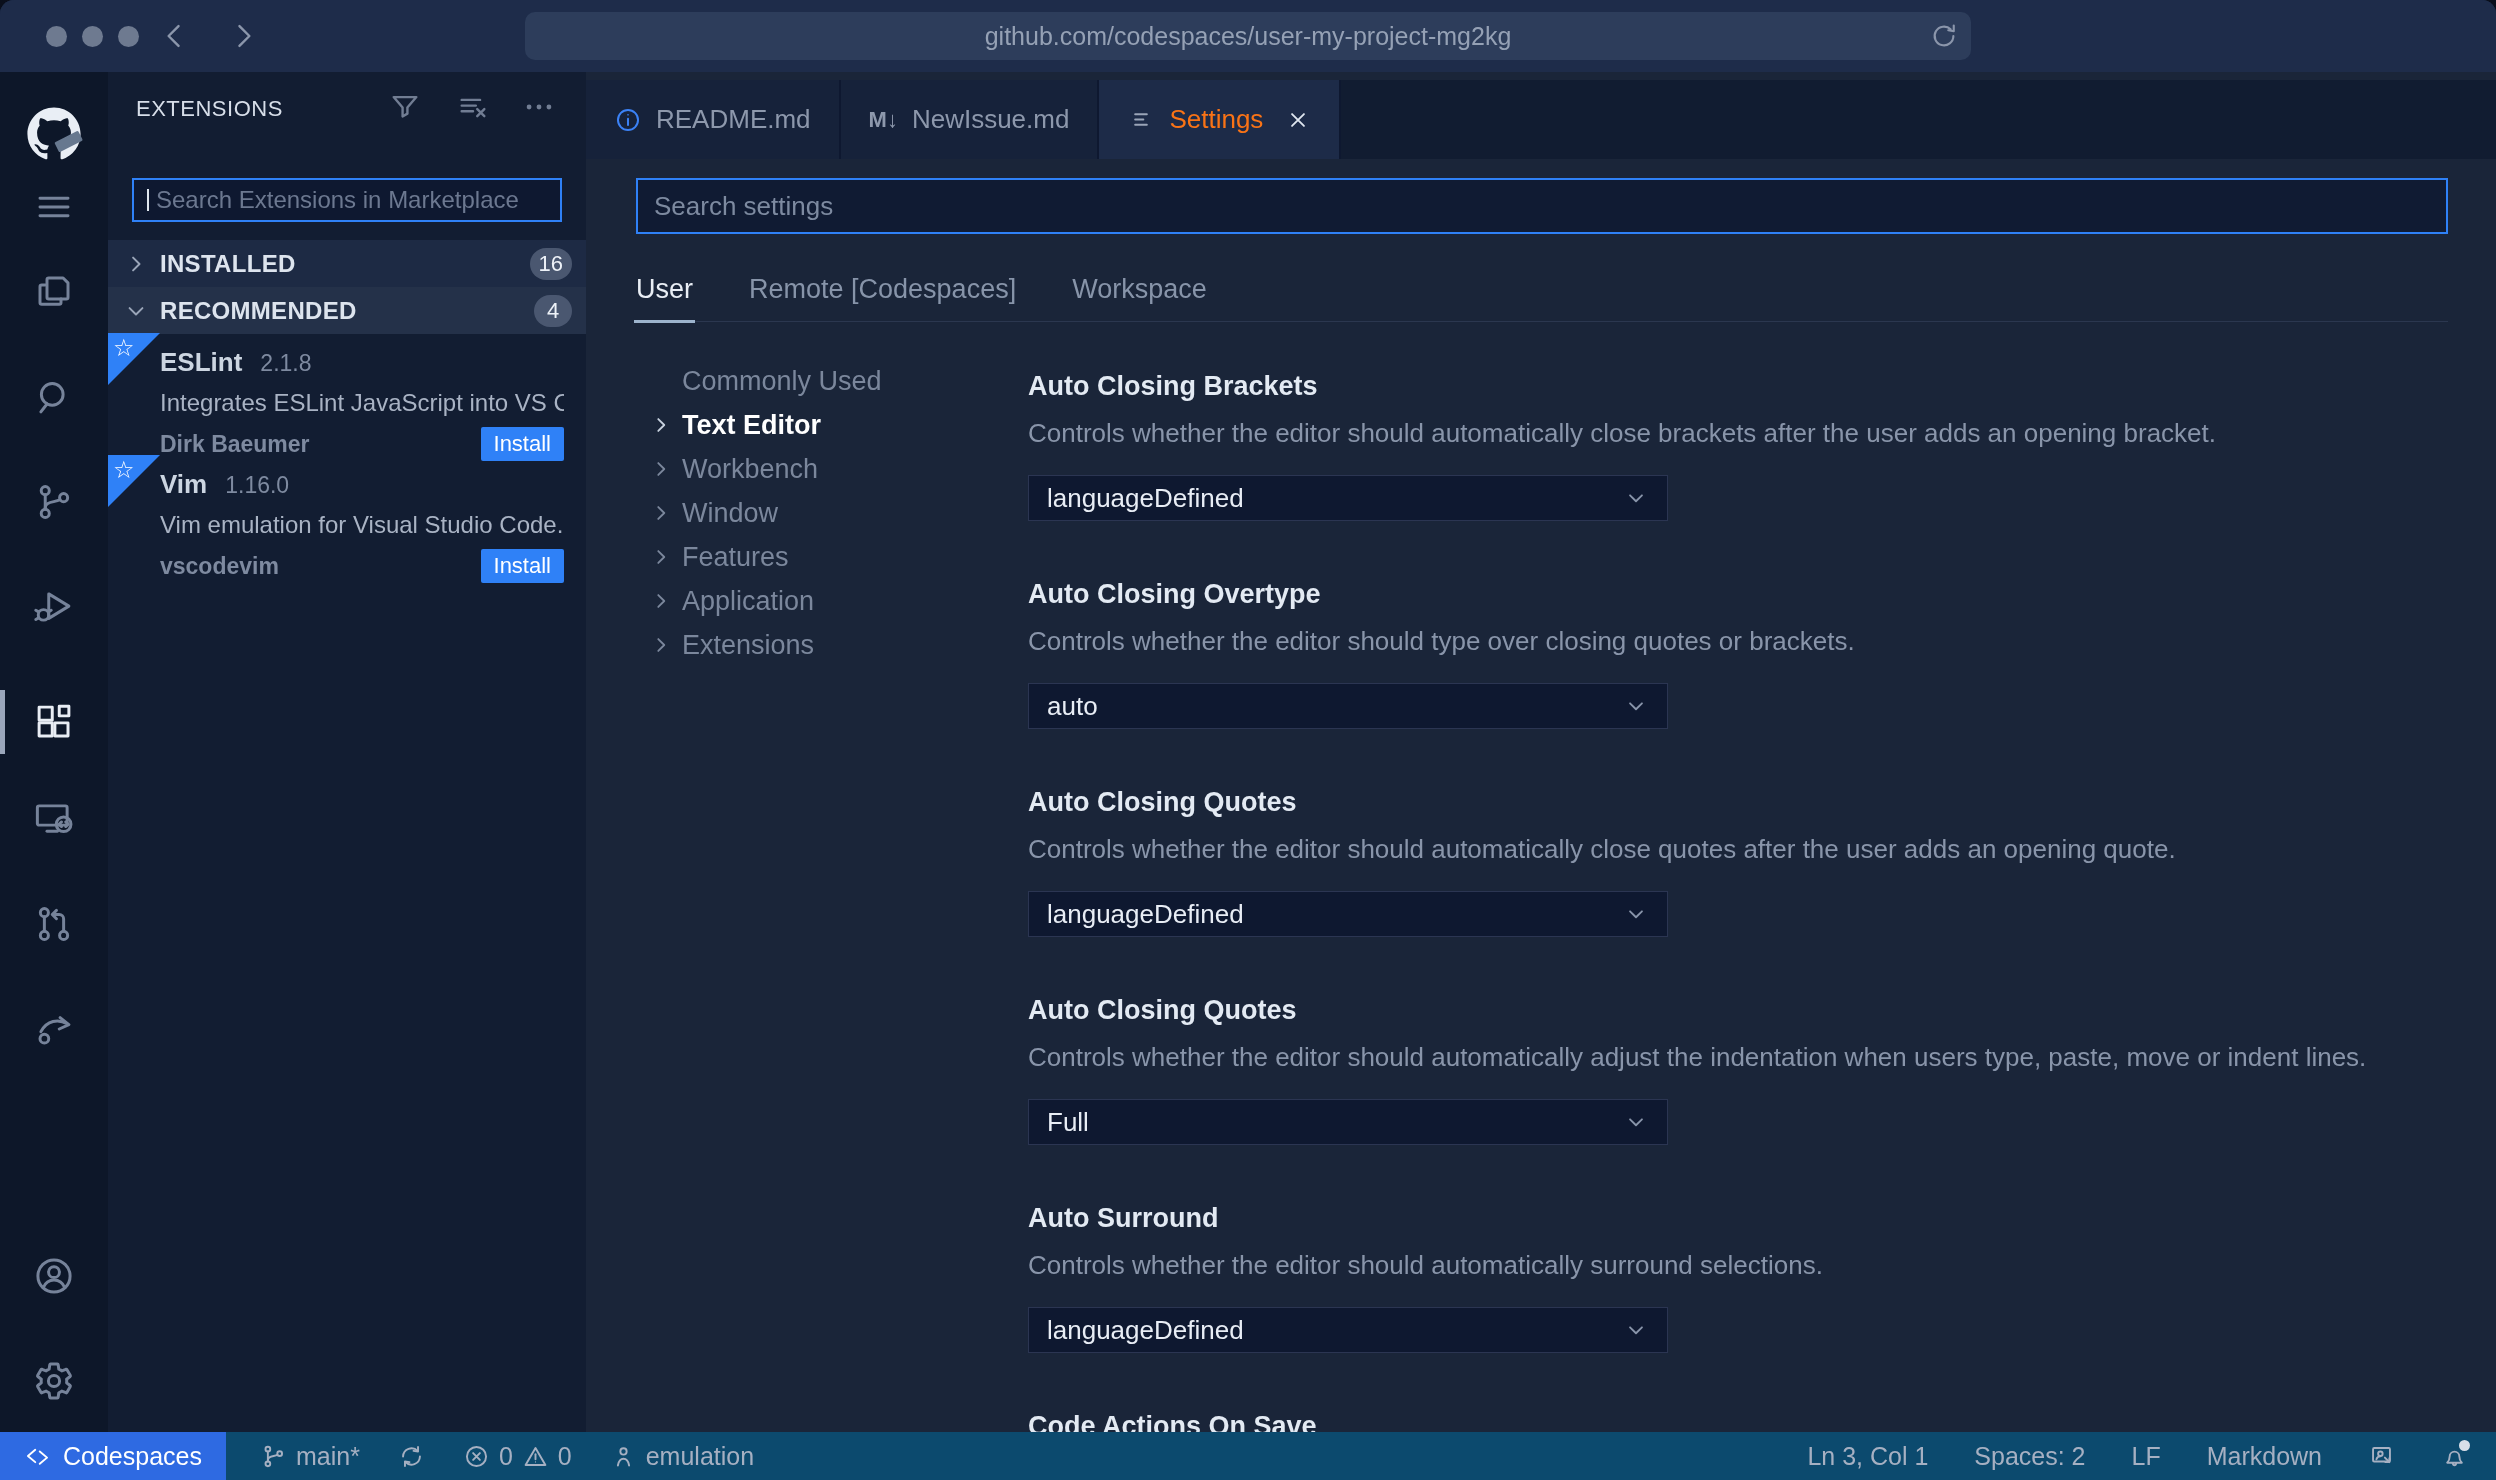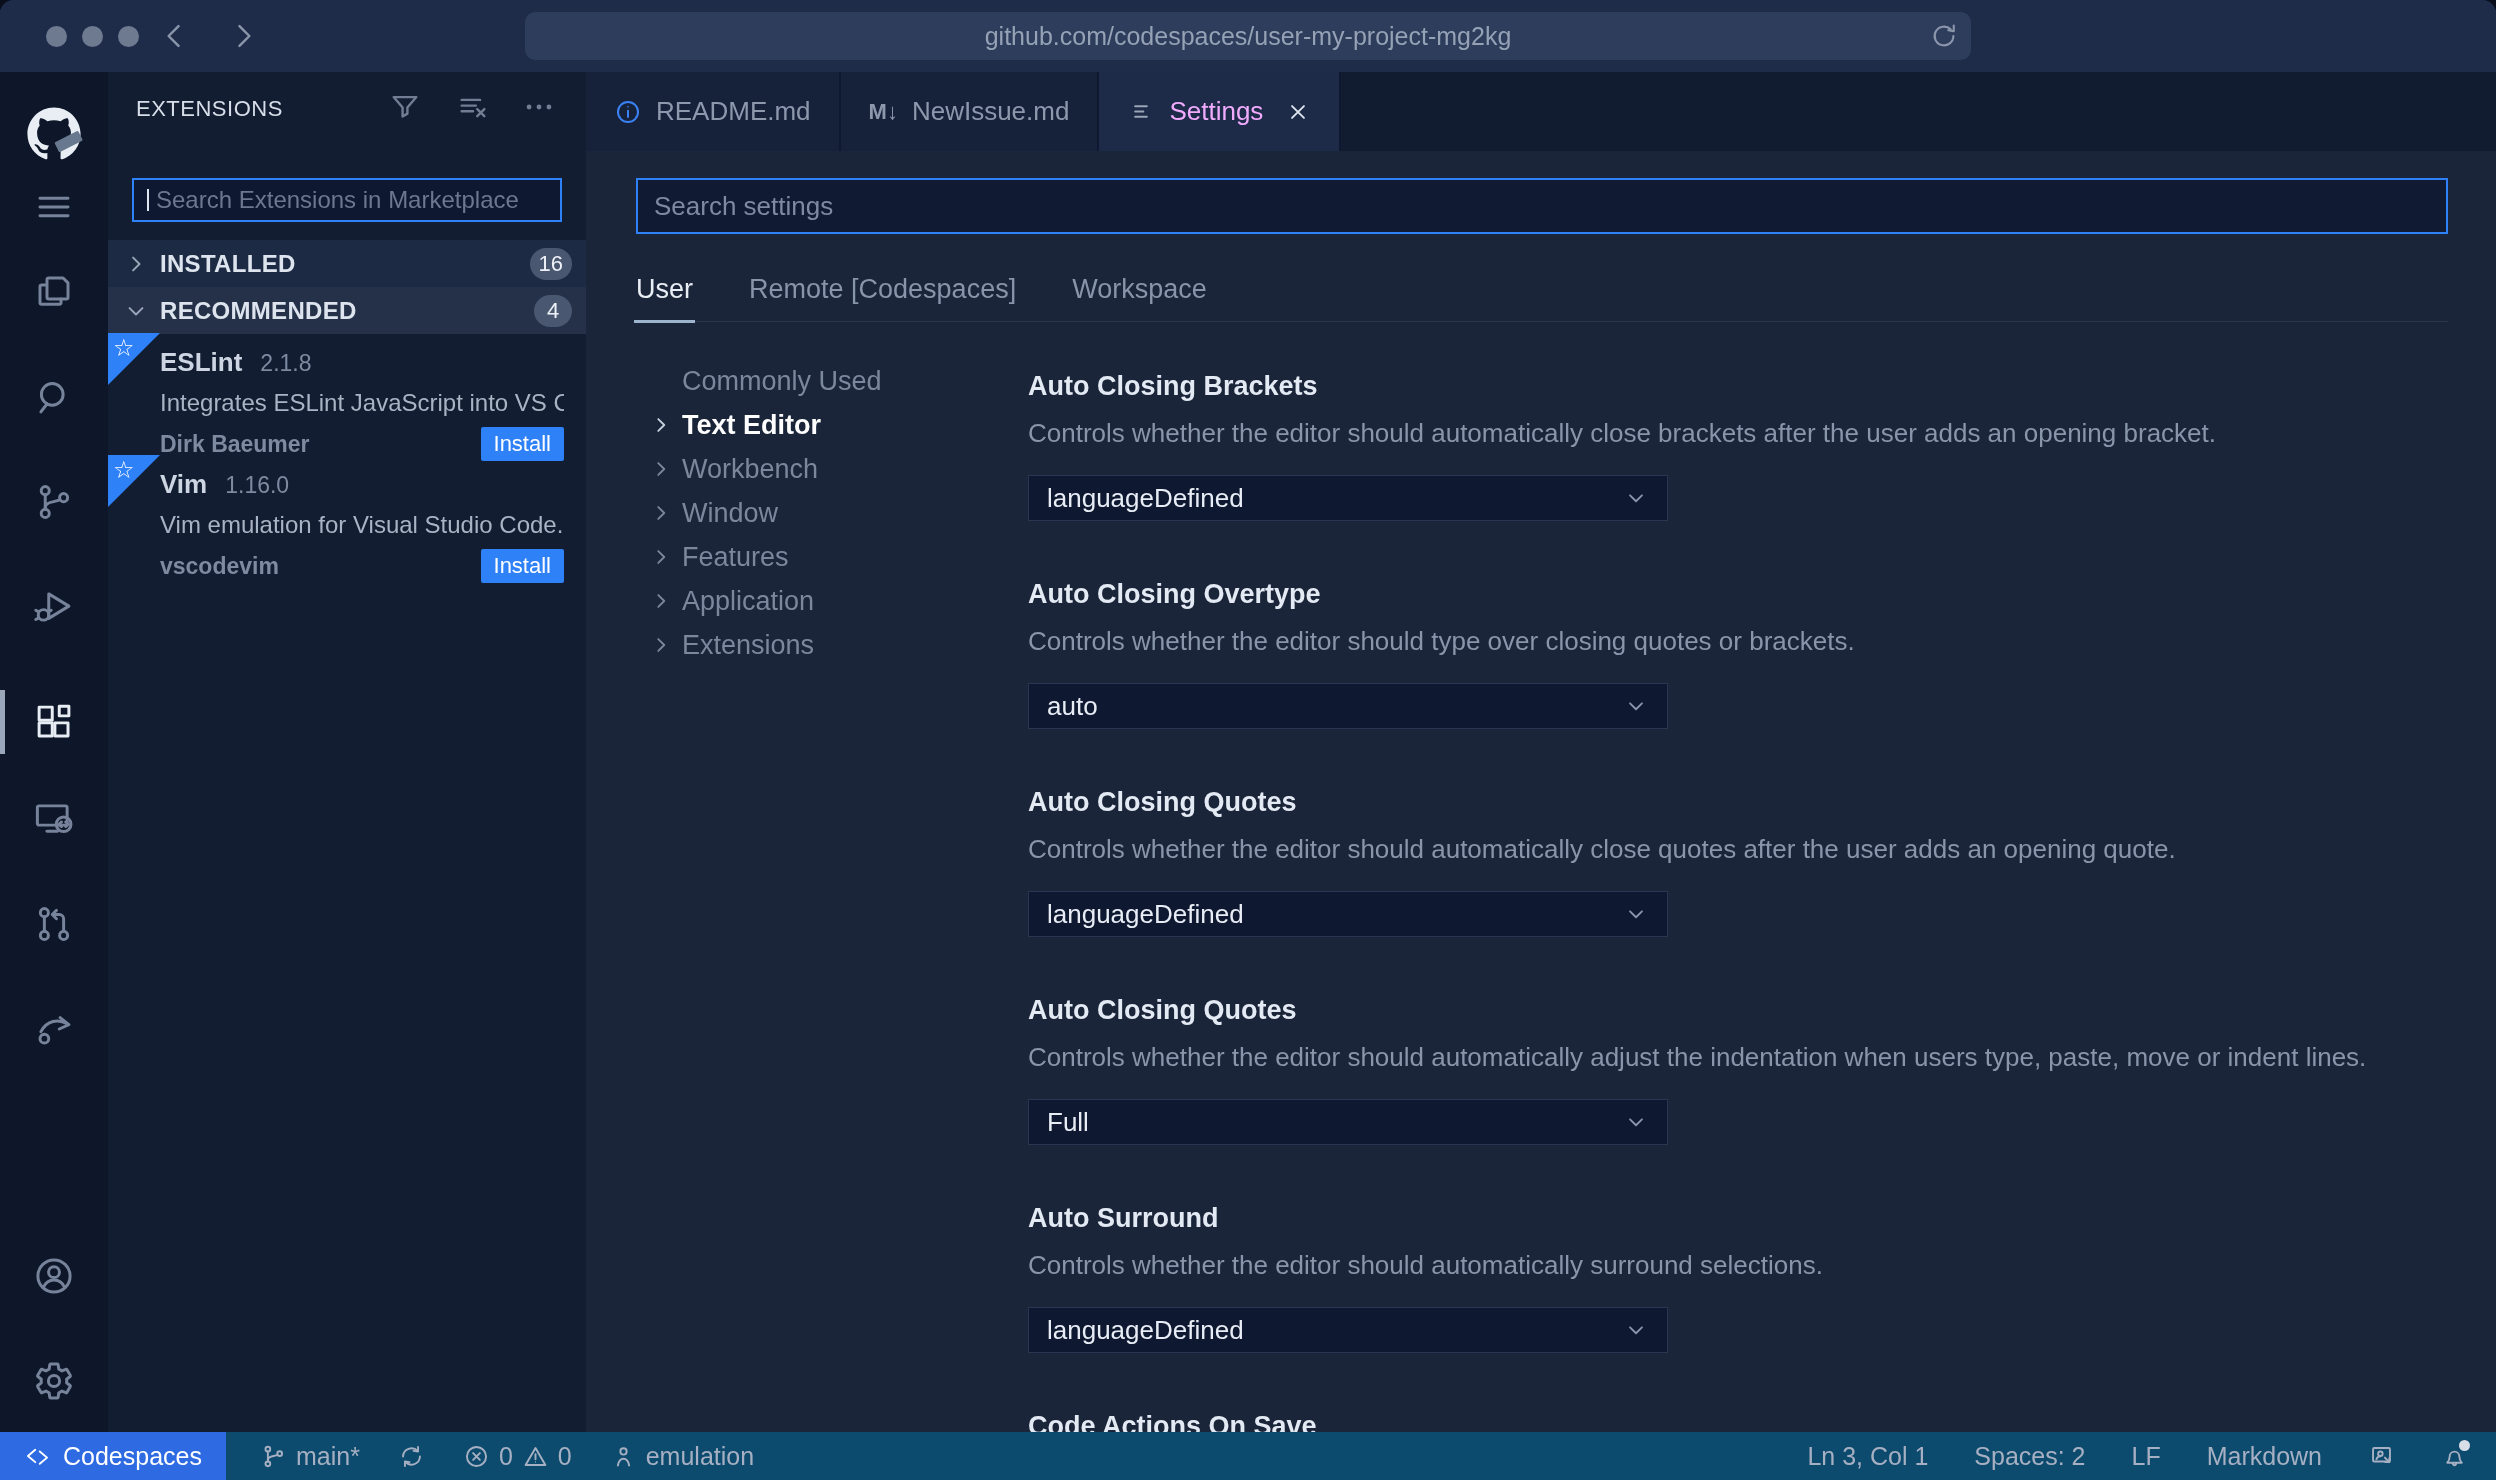--- a/index.html
+++ b/index.html
@@ -59,24 +59,24 @@
   .ext-name { font-weight:bold; font-size:26px; color:#ccd5e1; }
   .ext-ver { font-size:23px; color:#7e8aa0; }
   .ext-desc { margin-top:11px; font-size:24px; color:#a9b3c4; white-space:nowrap; overflow:hidden; }
   .ext-footer { margin-top:10px; display:flex; align-items:center; }
   .ext-author { font-weight:bold; font-size:23px; color:#7e8aa0; }
   .install-btn { margin-left:auto; background:#2f81f7; color:#fff; font-size:22px;
     padding:4px 13px; border:none; border-radius:2px; font-family:inherit; }
 
   
   .editor { position:absolute; left:586px; top:72px; right:0; bottom:48px; background:#1a2539; }
-  .tab-bar { position:absolute; top:0; left:0; right:0; height:79px; background:#111c31; display:flex; }
+  .tab-bar { position:absolute; top:8px; left:0; right:0; height:79px; background:#111c31; display:flex; }
   .tab { display:flex; align-items:center; gap:14px; padding:0 28px; font-size:26px;
     color:#8d98ac; background:#16223a; border-right:2px solid #0e1830; }
-  .tab.active { background:#1d2b48; color:#f0abfc; }
+  .tab.active { background:#1d2b48; color:#f97316; }
   .tab .ticon { width:28px; height:28px; flex:none; }
   .tab .info { color:#3b82f6; }
   .md-glyph { font-size:22px; font-weight:bold; color:#8d98ac; }
   .tab-close { width:26px; height:26px; color:#dfe6ef; margin-left:8px; }
 
   .settings-body { position:absolute; top:79px; left:0; right:0; bottom:0; }
   .settings-search { position:absolute; left:50px; right:48px; top:27px; height:56px;
     border:2px solid #2f81f7; background:#101b33; box-sizing:border-box; }
   .settings-search input { position:absolute; inset:0; width:100%; background:transparent; border:none; outline:none;
     color:#e6ecf4; font-size:26px; padding:0 16px; font-family:inherit; box-sizing:border-box; }

